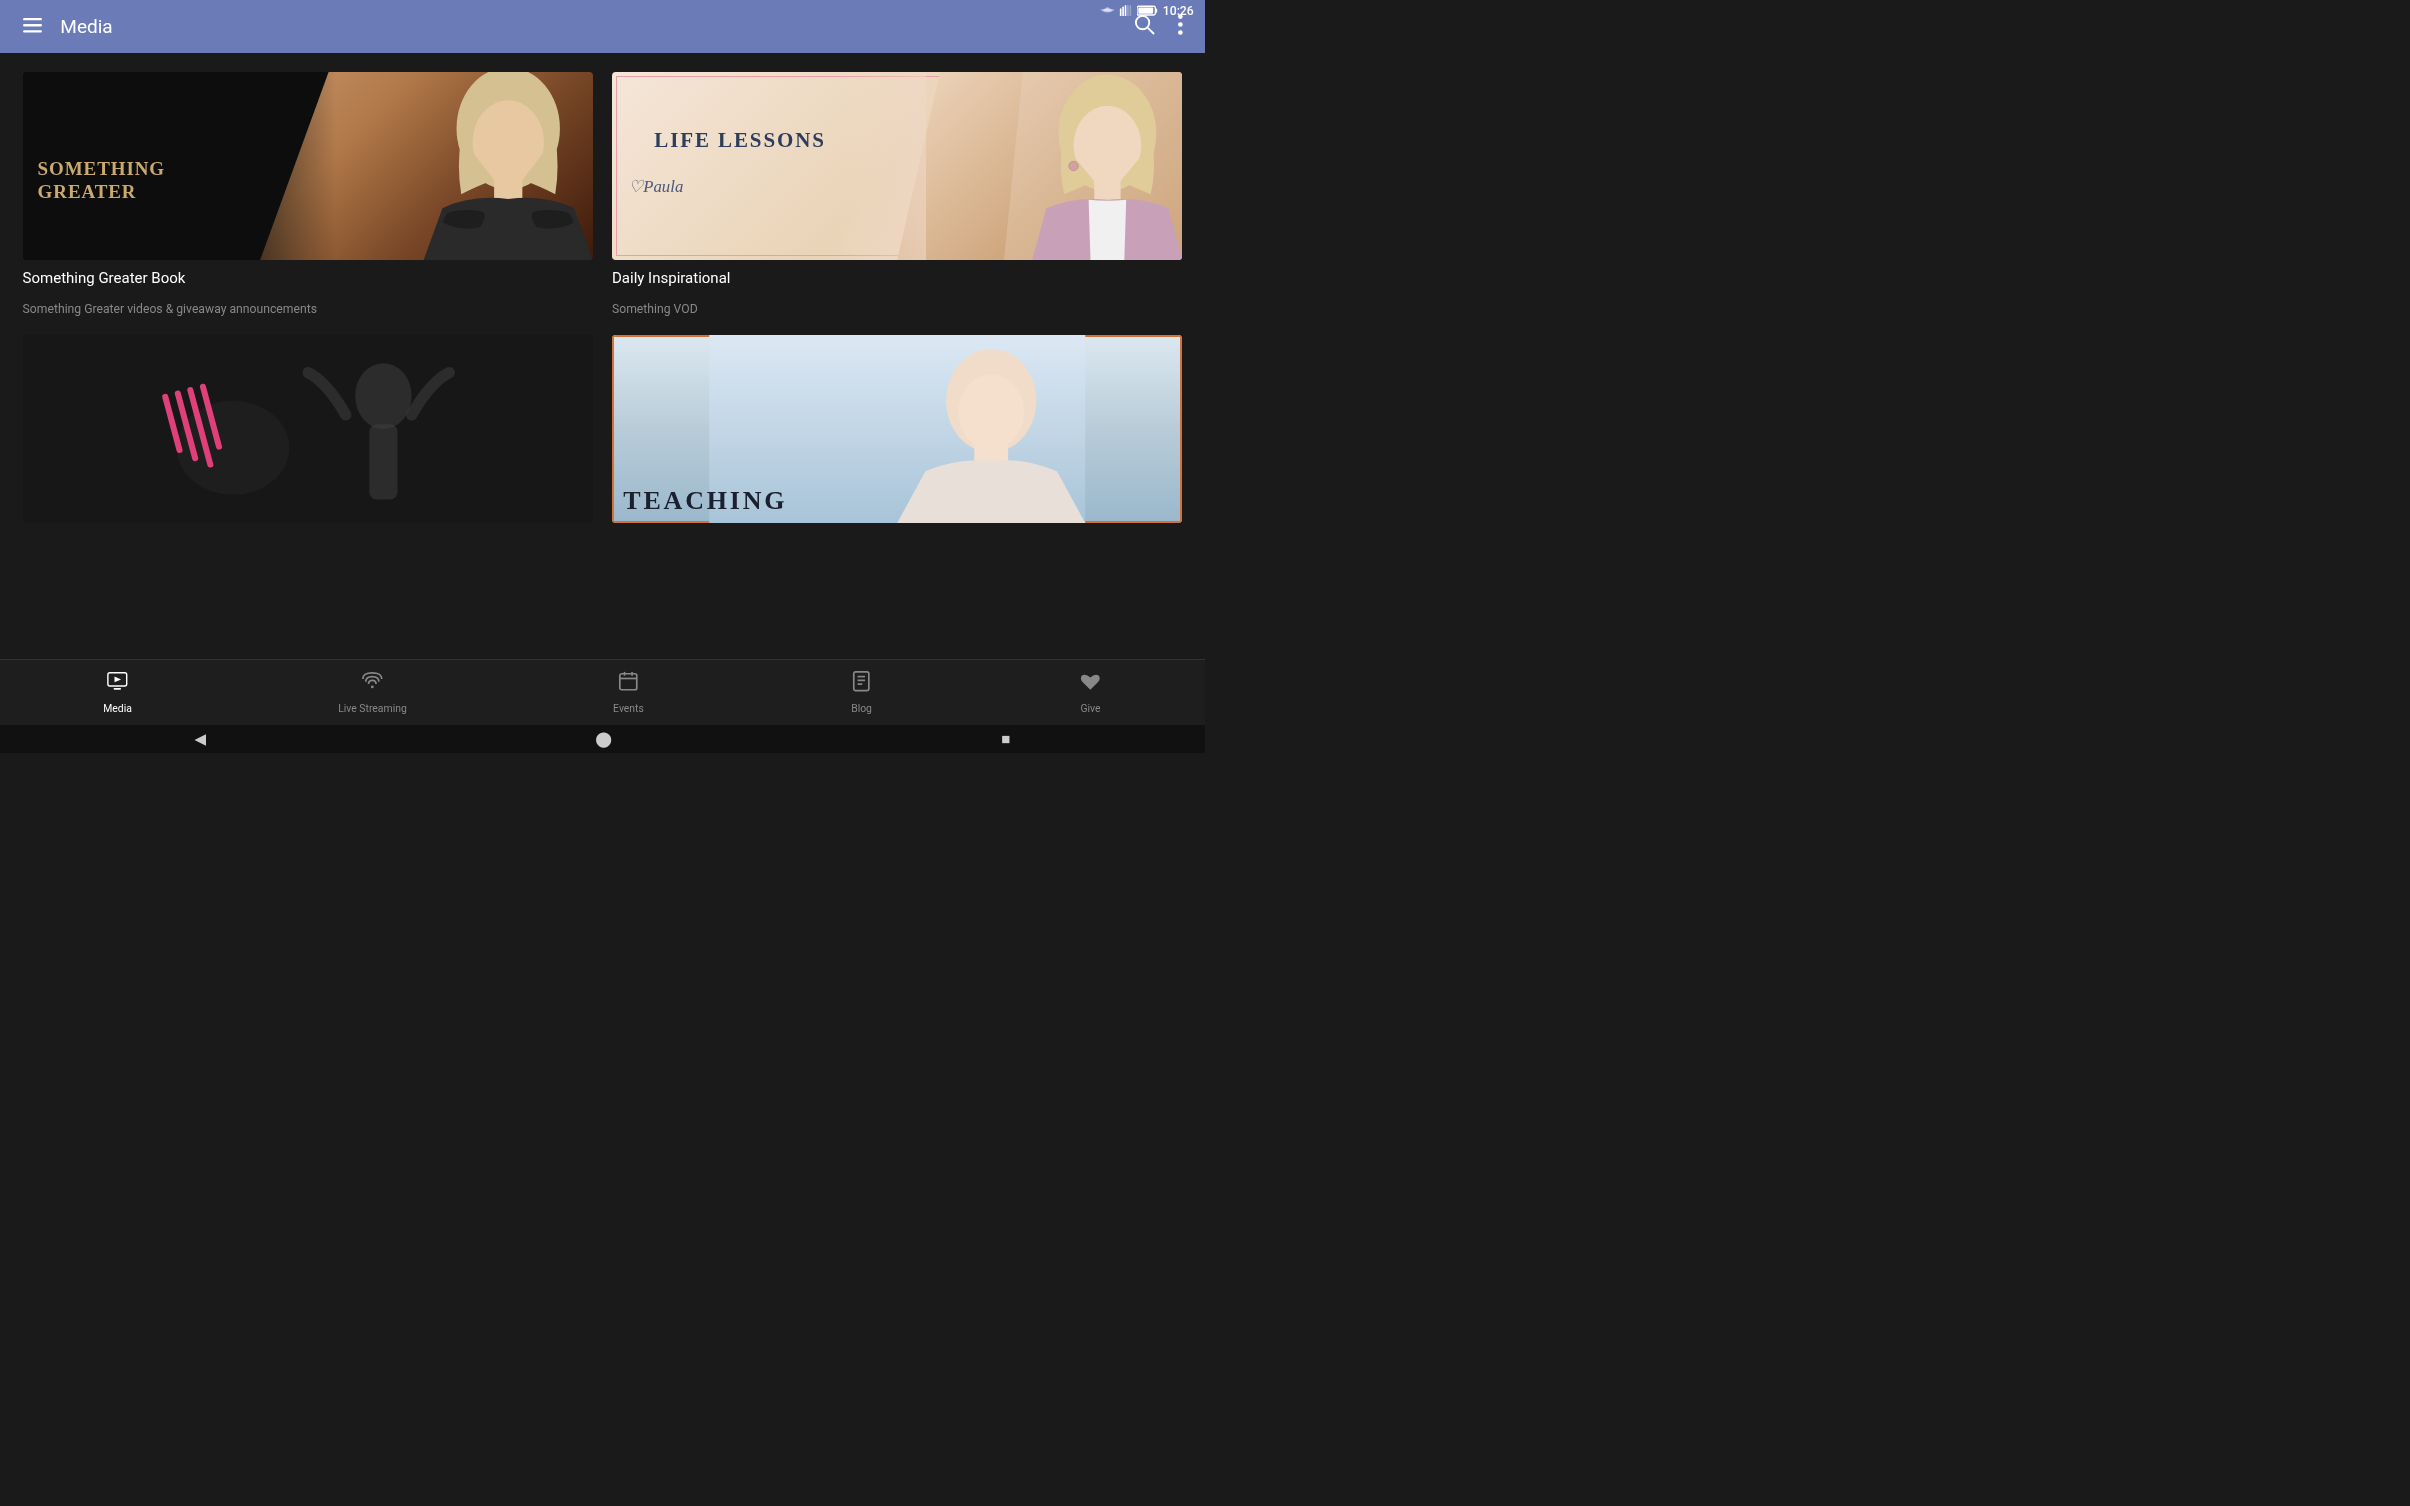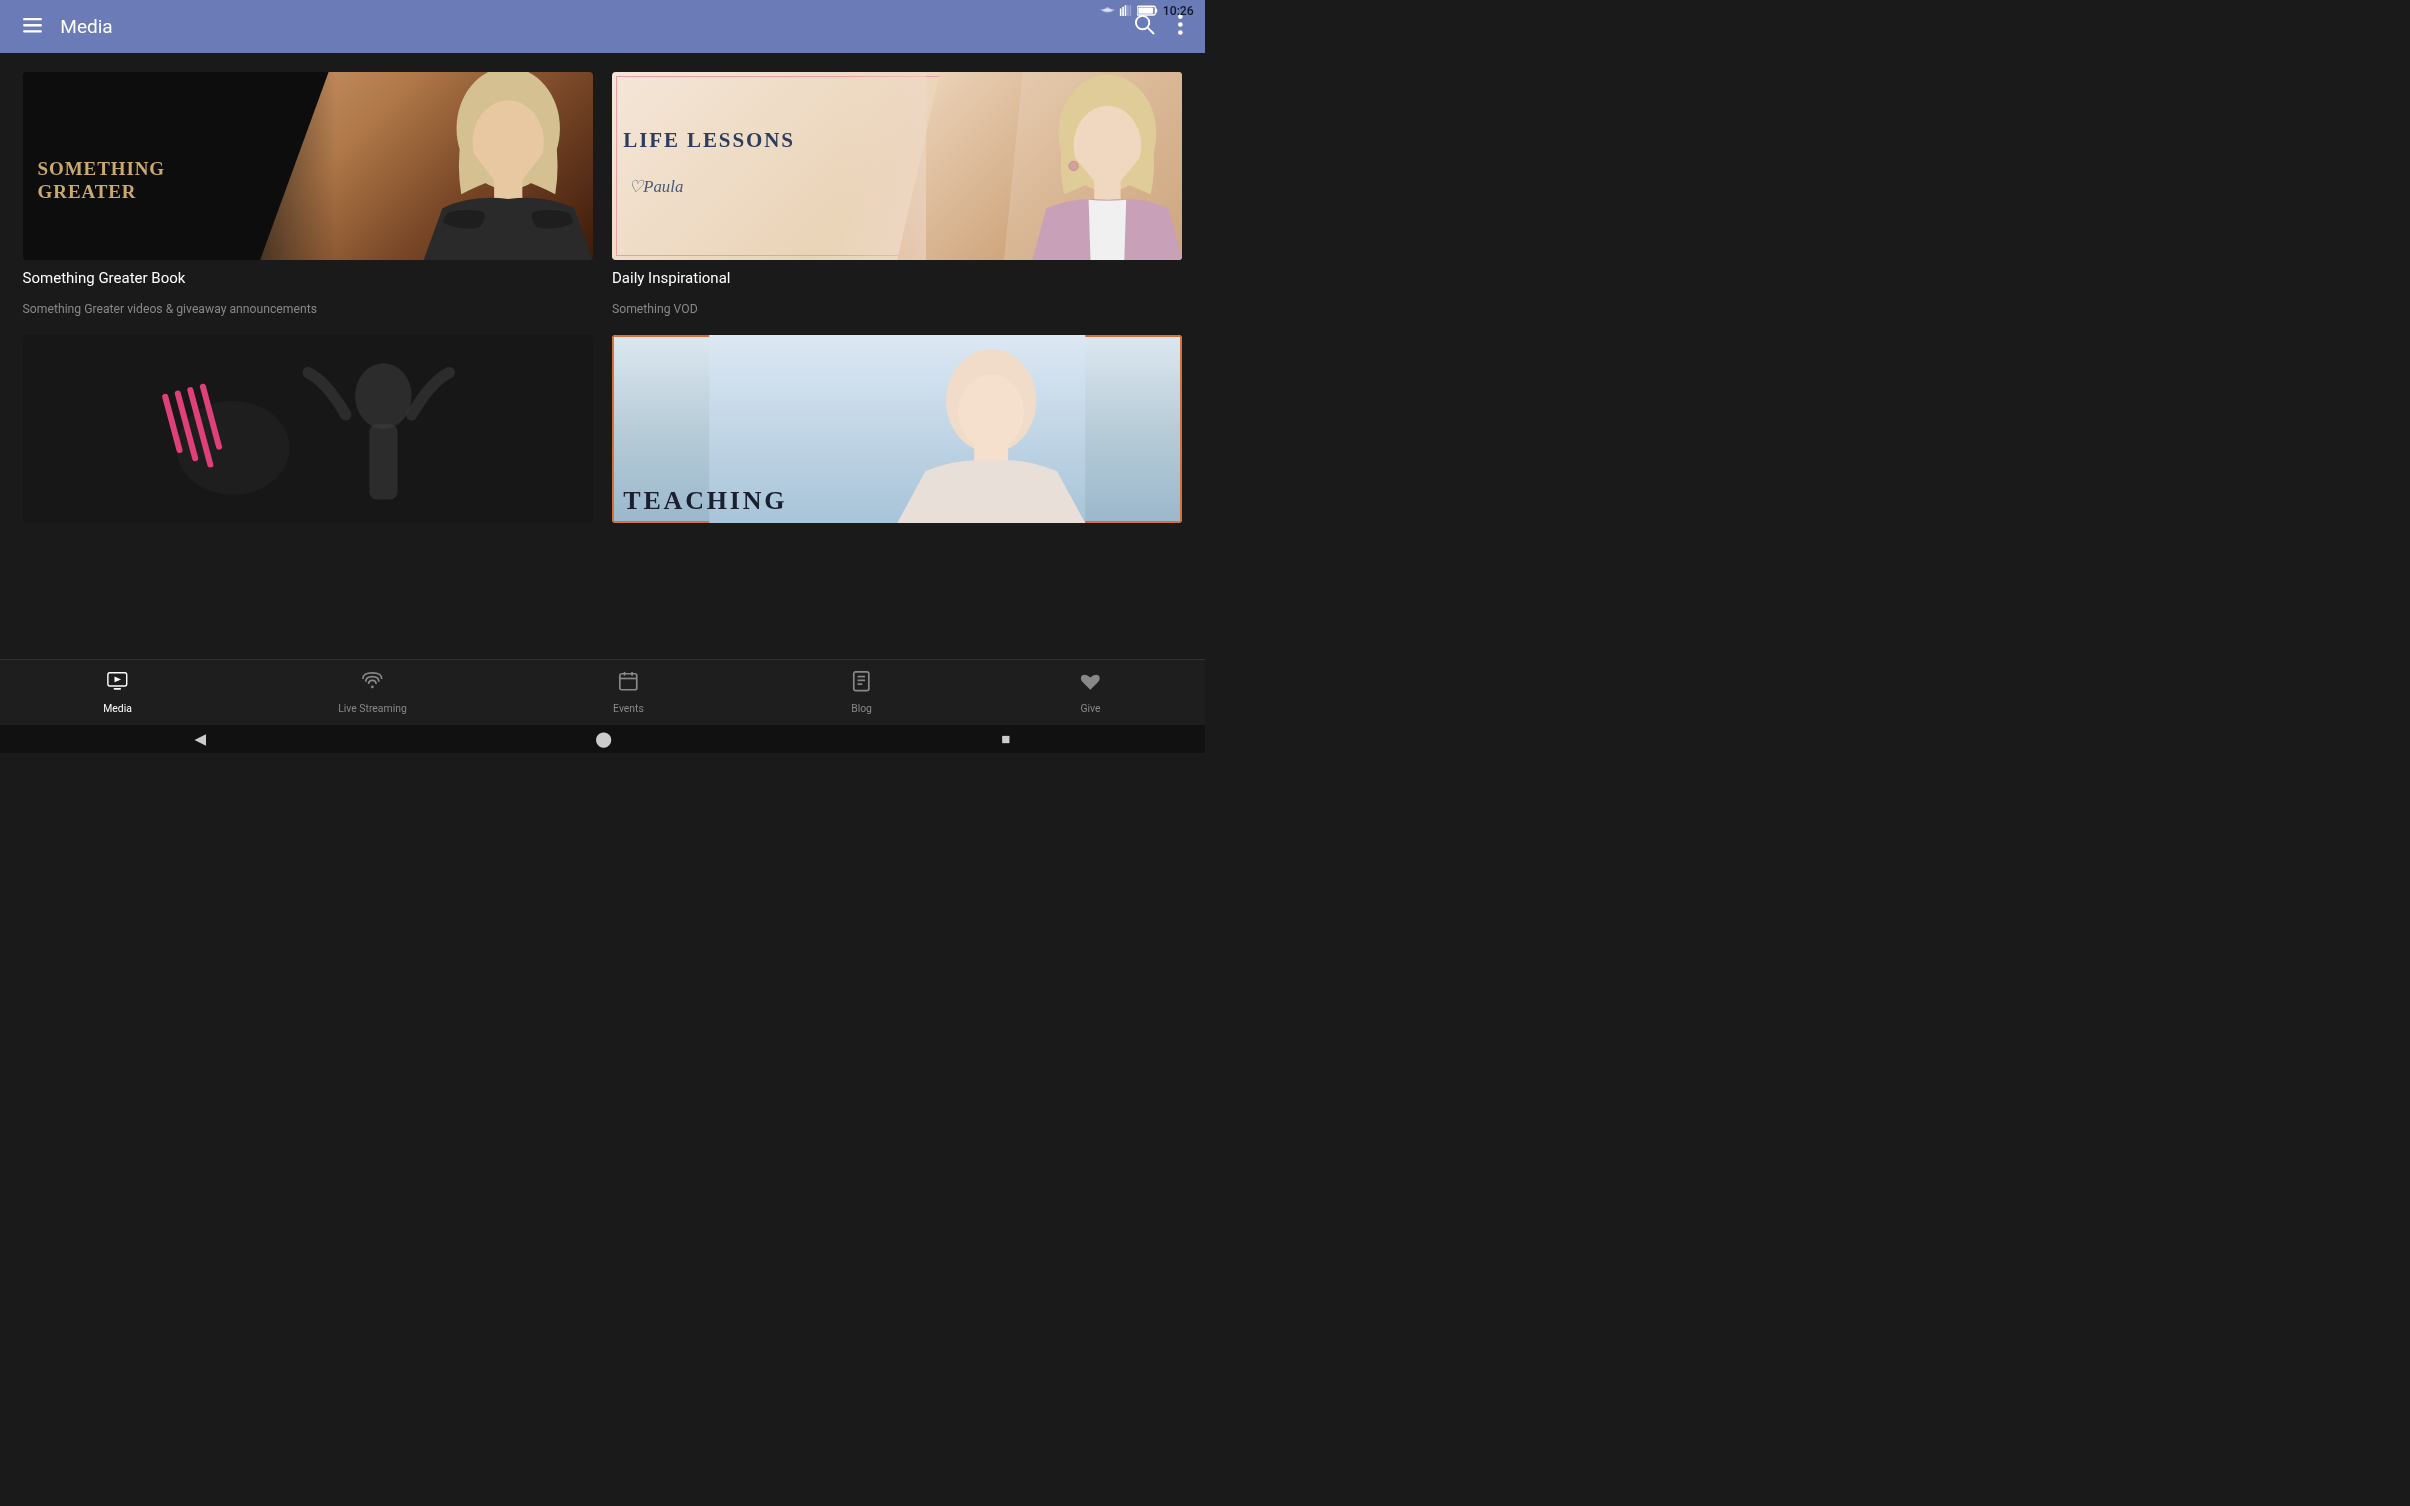--- a/index.html
+++ b/index.html
@@ -226,20 +226,21 @@
       z-index: 2;
     }
     .card2-main-title {
       color: #2d3d5c;
       font-size: 21px;
       font-weight: 900;
       letter-spacing: 1.9px;
       font-family: Georgia, serif;
       text-transform: uppercase;
       line-height: 1.1;
+      margin-left: 31px;
     }
     .card2-cursive {
       color: #4a5a7a;
       font-size: 14px;
       font-style: italic;
       margin-top: 20px;
     }
 
     
     .card3-bg {
@@ -323,21 +324,21 @@
       <rect x="3" y="2" width="2" height="12" rx="1"></rect>
       <rect x="6" y="0" width="2" height="14" rx="1"></rect>
       <rect x="9" y="0" width="2" height="14" rx="1" opacity="0.3"></rect>
       <rect x="12" y="0" width="2" height="14" rx="1" opacity="0.3"></rect>
     </svg>
     <svg width="21" height="11.3" viewBox="0 0 24 12" fill="none">
       <rect x="0" y="1" width="21" height="10" rx="2" stroke="white" stroke-width="1.5"></rect>
       <rect x="21" y="3.5" width="2" height="5" rx="1" fill="white"></rect>
       <rect x="1.5" y="2.5" width="17" height="7" rx="1" fill="white"></rect>
     </svg>
-    <span style="color:#0f172a;font-size:12.2px;font-weight:500;">10:26</span>
+    <span style="color:#ffffff;font-size:12.2px;font-weight:500;">10:26</span>
   </div>
 </div>
 
 <div class="main-content">
   <div class="media-grid">
 
     <div class="media-card">
       <div class="media-thumbnail">
         <div class="thumb-relative">
           <div class="card1-bg"></div>

